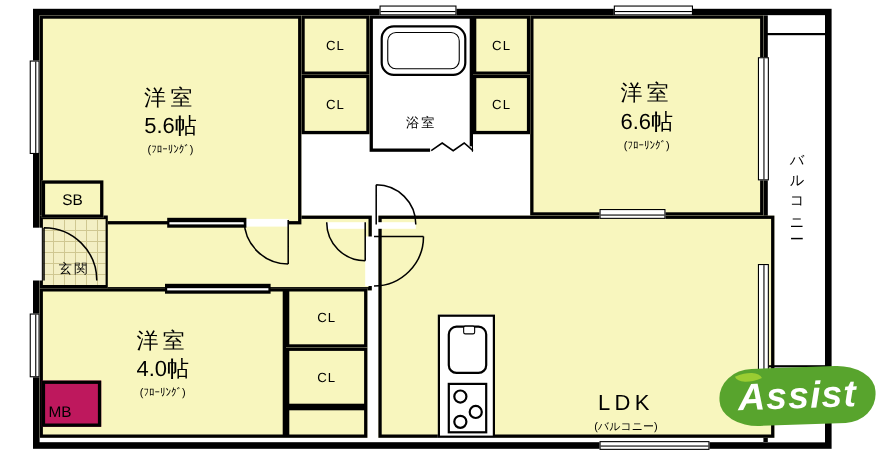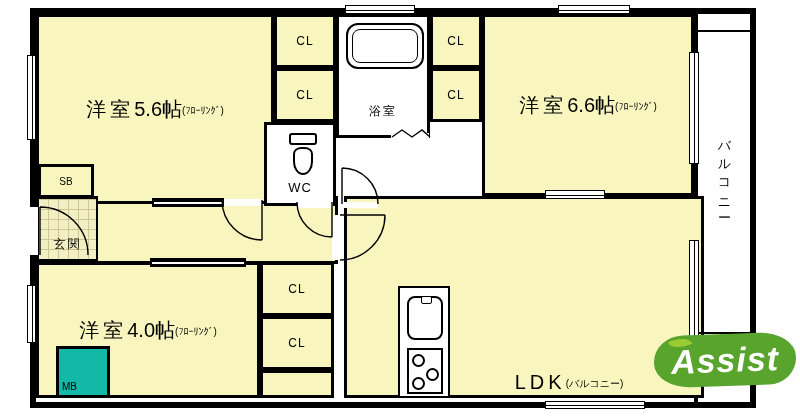--- a/index.html
+++ b/index.html
@@ -24,37 +24,37 @@
   .r-bath { left:336px; top:14px;  width:94px;  height:124px;text-decoration:underline; }
   .r-wc   { left:264px; top:122px; width:72px;  height:84px; }
   .r-wash { left:336px; top:138px; width:146px; height:68px; }
   .r-ent  { left:36px;  top:196px; width:62px;  height:66px; border-right-width:2px;
             background-color:#F3EFC4;
             background-image:repeating-linear-gradient(0deg, rgba(0,0,0,0) 0 9px, #CFC791 9px 10px),
                              repeating-linear-gradient(90deg, rgba(0,0,0,0) 0 9px, #CFC791 9px 10px); }
   .r-balc { left:694px; top:14px;  width:56px;  height:388px; background:#fff; border:none;
             border-left:4px solid #000; padding-bottom:70px; }
   .r-sb   { left:38px;  top:164px; width:56px;  height:34px; }
-  .r-mb   { left:56px;  top:346px; width:54px;  height:52px; background:#14b8a6;
+  .r-mb   { left:38px;  top:346px; width:54px;  height:42px; background:#be185d;
             align-items:flex-end; justify-content:flex-start; padding:3px; }
   .r-cl1 { left:274px; top:14px;  width:62px; height:54px; }
   .r-cl2 { left:274px; top:68px;  width:62px; height:54px; }
   .r-cl3 { left:430px; top:14px;  width:52px; height:54px; }
   .r-cl4 { left:430px; top:68px;  width:52px; height:54px; }
   .r-cl5 { left:260px; top:262px; width:74px; height:54px; }
   .r-cl6 { left:260px; top:316px; width:74px; height:54px; }
   .r-fill{ left:260px; top:370px; width:74px; height:28px; }
 
   
-  .stack { display:flex; flex-direction:row; align-items:center; line-height:1.3; }
+  .stack { display:flex; flex-direction:column; align-items:center; line-height:1.3; }
   .rname { font-size:20px; letter-spacing:4px; }
   .rsize { font-size:20px; }
   .rfloor{ font-size:10px; margin-top:2px; }
   .lbl-s { font-size:12px; letter-spacing:2px; }
-  .lbl-xs{ font-size:10px;text-align:center; }
+  .lbl-xs{ font-size:14px;text-align:center; }
   .cl-lbl{ font-size:12px; letter-spacing:1px; }
   .v-text{ writing-mode:vertical-rl; font-size:13px; letter-spacing:5px; }
   .bath-label { position:absolute; left:0; right:0; top:86px; }
   .wc-label   { position:absolute; left:0; right:0; bottom:8px; font-size:13px; letter-spacing:1px; }
   .wash-label { position:absolute; left:50px; top:16px; width:48px; font-size:11px;
                 white-space:pre-line; line-height:1.25; }
   .ent-label  { position:absolute; left:0; right:0; bottom:6px; font-size:12px; letter-spacing:2px; }
 
   
   .tub { position:absolute; left:7px; top:6px; width:78px; height:46px;
@@ -170,25 +170,20 @@
       <span class="rname">LDK</span>
       <span class="rfloor">(バルコニー)</span>
     </div>
   </div>
 
   <div class="room wet blk r-bath">
     <div class="tub"></div>
     <span class="bath-label lbl-s">浴室</span>
   </div>
 
-  <div class="room wet blk r-wc">
-    <div class="toilet-tank"></div>
-    <div class="toilet-bowl"></div>
-    <span class="wc-label">WC</span>
-  </div>
 
 
   <div class="room r-cl1">
       <span class="cl-lbl">CL</span>
     </div>
   <div class="room r-cl2">
       <span class="cl-lbl">CL</span>
     </div>
   <div class="room r-cl3">
       <span class="cl-lbl">CL</span>

